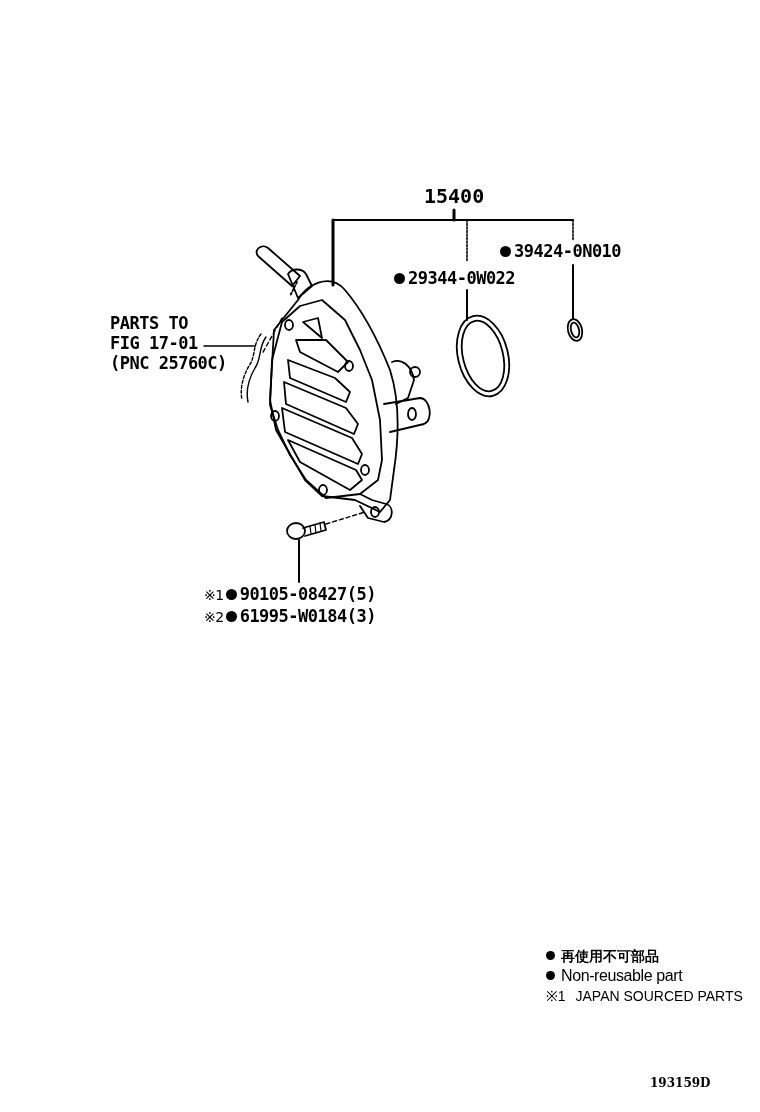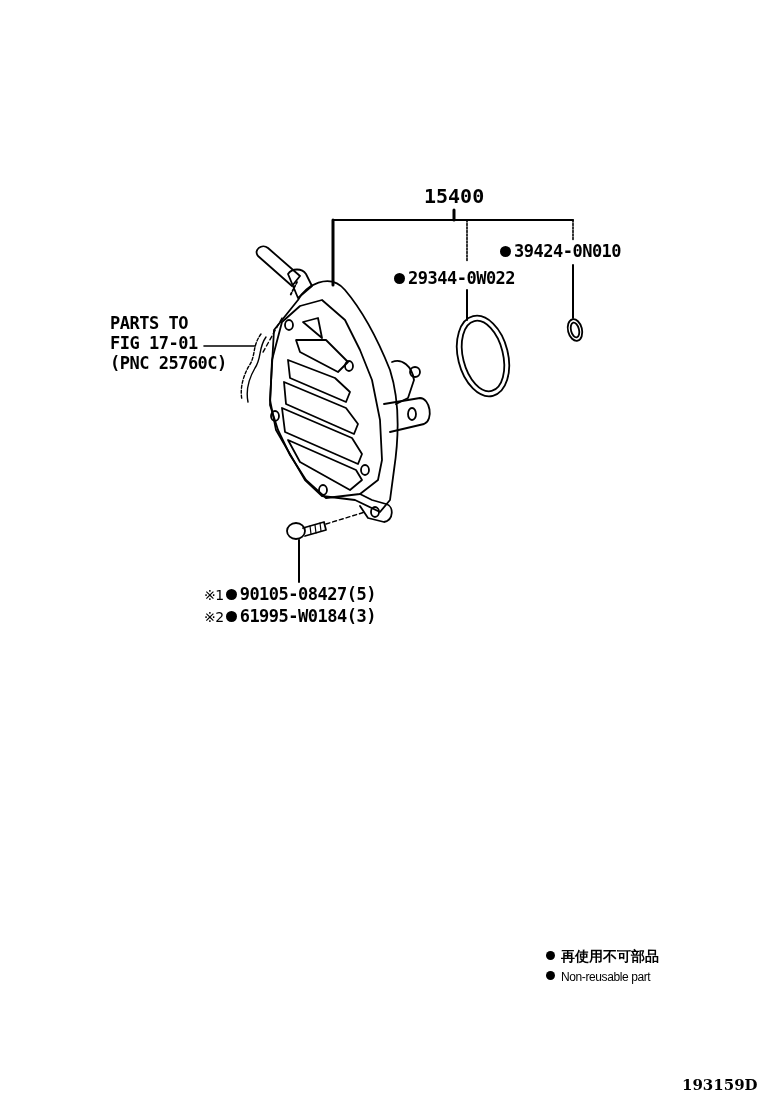--- a/index.html
+++ b/index.html
@@ -5,24 +5,24 @@
   html, body { margin:0; padding:0; background:#ffffff; }
   body { width:760px; height:1112px; position:relative; overflow:hidden; font-family:"DejaVu Sans", sans-serif; color:#000; }
   .canvas { position:absolute; left:0; top:0; width:760px; height:1112px; }
   .lbl { position:absolute; font-family:"DejaVu Sans Mono", monospace; font-weight:bold; font-size:17px; line-height:20px; white-space:nowrap; letter-spacing:-0.5px; }
   .lbl.big { font-size:20px; letter-spacing:0; }
   .dot { display:inline-block; width:11px; height:11px; border-radius:50%; background:#000; margin-right:3px; vertical-align:0px; }
   .mark { font-family:"DejaVu Sans", sans-serif; font-weight:normal; font-size:14px; margin-right:2px; }
   .legend { position:absolute; left:498px; top:946px; font-family:Liberation Sans, sans-serif; font-size:14px; line-height:20px;margin-left:48px; }
   .legend .row { white-space:nowrap; }
   .legend .ldot { display:inline-block; width:9px; height:9px; border-radius:50%; background:#000; margin-right:6px; vertical-align:1px; }
-  .legend .small { font-size:12px; letter-spacing:-0.4px; }
+  .legend .small { font-size:16px; letter-spacing:-0.4px; }
   .legend .jp { font-weight:bold; font-size:14px; }
   .legend .sym { margin-right:10px; }
-  .code { position:absolute; left:650px; top:1076px; font-family:"DejaVu Serif", serif; font-weight:bold; font-size:15px;margin-left:32px; }
+  .code { position:absolute; left:650px; top:1076px; font-family:"DejaVu Serif", serif; font-weight:bold; font-size:12px; }
 </style>
 </head>
 <body>
 
 <svg class="canvas" viewBox="0 0 760 1112" xmlns="http://www.w3.org/2000/svg" fill="none" stroke="#000" stroke-width="1.8" stroke-linejoin="round" stroke-linecap="round">
 
   <g>
     <line x1="454" y1="210" x2="454" y2="220" stroke-width="3"></line>
     <line x1="333" y1="220" x2="573" y2="220" stroke-width="2"></line>
     <line x1="333" y1="220" x2="333" y2="285" stroke-width="3"></line>
@@ -114,15 +114,18 @@
   <span class="mark">※2</span><span class="dot"></span><span>61995-W0184(3)</span>
 </div>
 
 <div class="legend">
   <div class="row">
     <span class="ldot"></span><span class="jp">再使用不可部品</span>
   </div>
   <div class="row">
     <span class="ldot"></span><span class="small">Non-reusable part</span>
   </div>
+  <div class="row">
+    <span class="sym">※1</span><span>JAPAN SOURCED PARTS</span>
+  </div>
 </div>
 
 <div class="code">193159D</div>
 
 </body></html>

